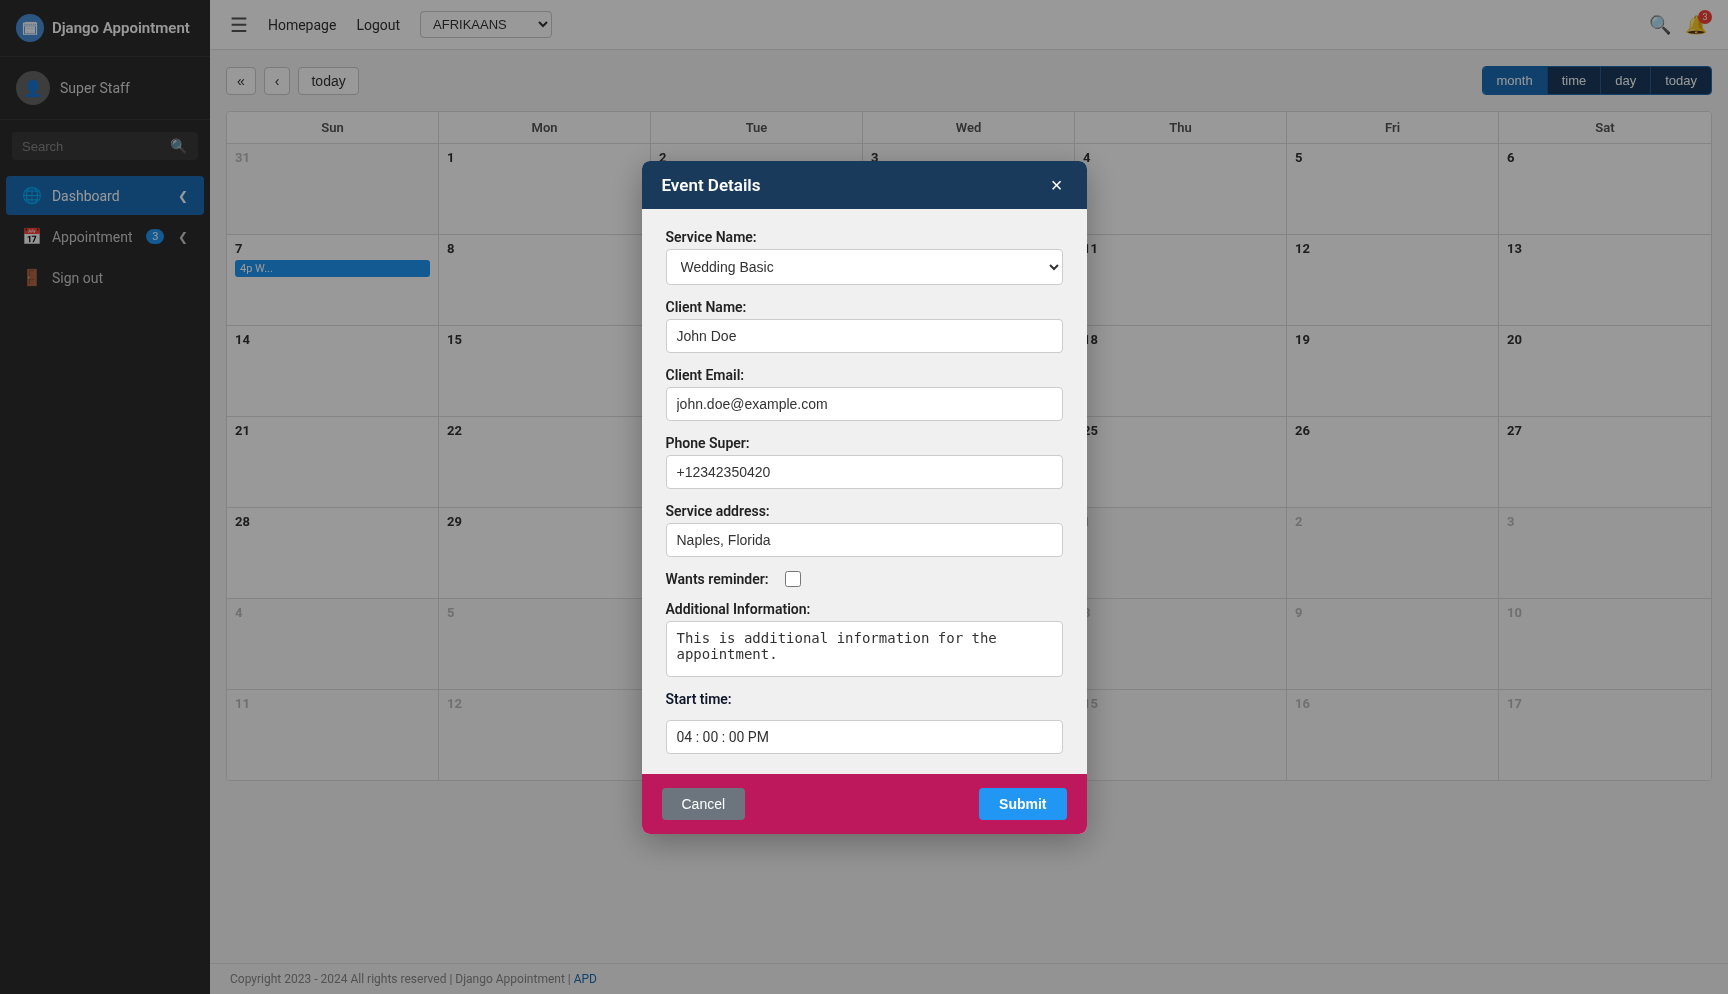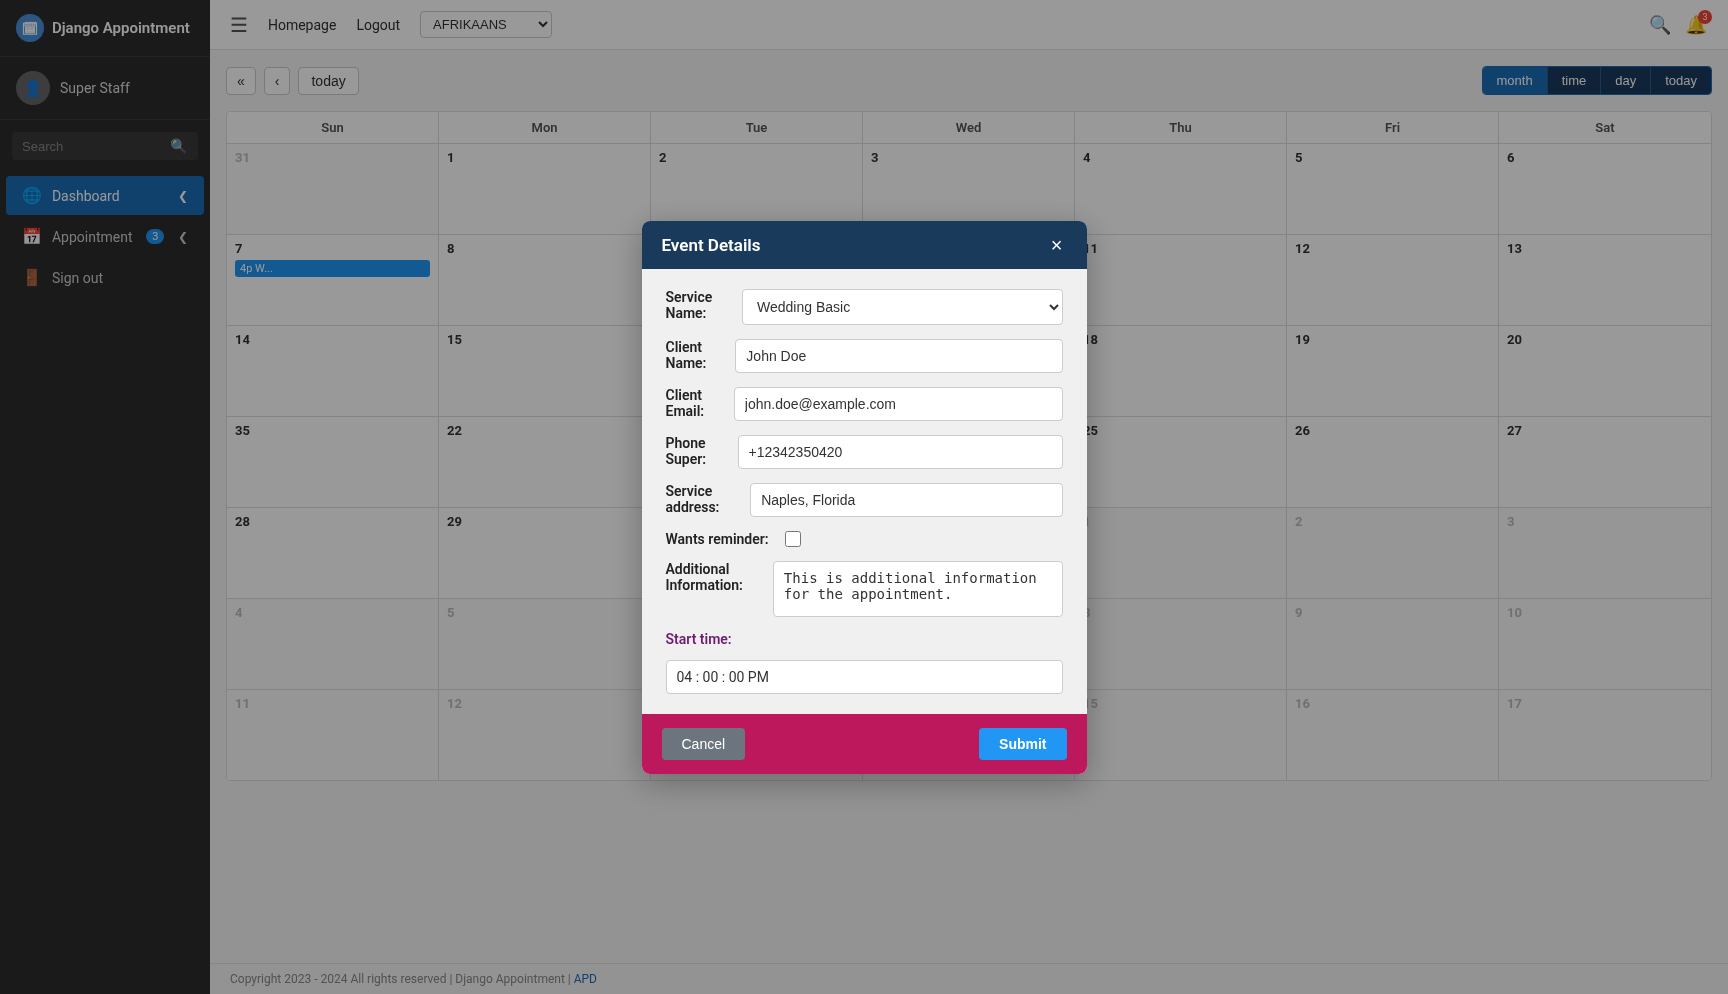--- a/index.html
+++ b/index.html
@@ -299,21 +299,21 @@
     }
     .modal-body {
       padding: 20px 24px;
       background: #f0f0f0;
       display: flex;
       flex-direction: column;
       gap: 14px;
     }
     .form-group {
       display: flex;
-      flex-direction: row;
+      flex-direction: column;
       gap: 4px;
     }
     .form-group label {
       font-size: 14px;
       font-weight: 600;
       color: #222;
     }
     .form-group select,
     .form-group input[type="text"],
     .form-group input[type="email"],
@@ -349,21 +349,21 @@
       border: 1px solid #ccc;
       border-radius: 4px;
       padding: 8px 10px;
       font-size: 14px;
       color: #333;
       margin-top: 13px;
     }
     .start-time-label {
       font-size: 14px;
       font-weight: 600;
-      color: #701a75;
+      color: #0f172a;
       margin-bottom: 0;
     }
     .modal-footer {
       background: #be185d;
       padding: 14px 20px;
       display: flex;
       justify-content: space-between;
       gap: 10px;
     }
     .btn-cancel {
@@ -531,21 +531,21 @@
             </div>
             <div class="cal-cell">
               <div class="cal-cell-num">19</div>
             </div>
             <div class="cal-cell">
               <div class="cal-cell-num">20</div>
             </div>
           </div>
           <div class="calendar-week">
             <div class="cal-cell">
-              <div class="cal-cell-num">35</div>
+              <div class="cal-cell-num">21</div>
             </div>
             <div class="cal-cell">
               <div class="cal-cell-num">22</div>
             </div>
             <div class="cal-cell">
               <div class="cal-cell-num">23</div>
             </div>
             <div class="cal-cell">
               <div class="cal-cell-num">24</div>
             </div>

